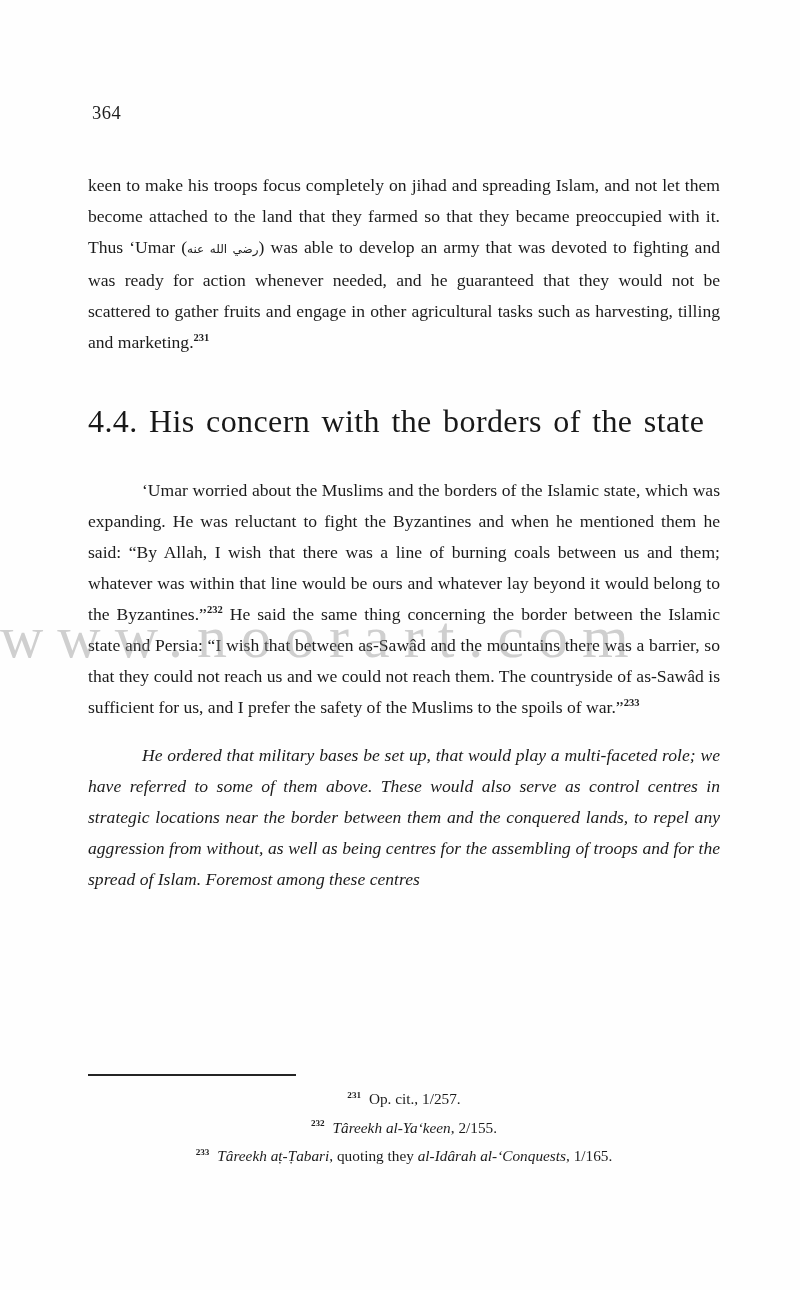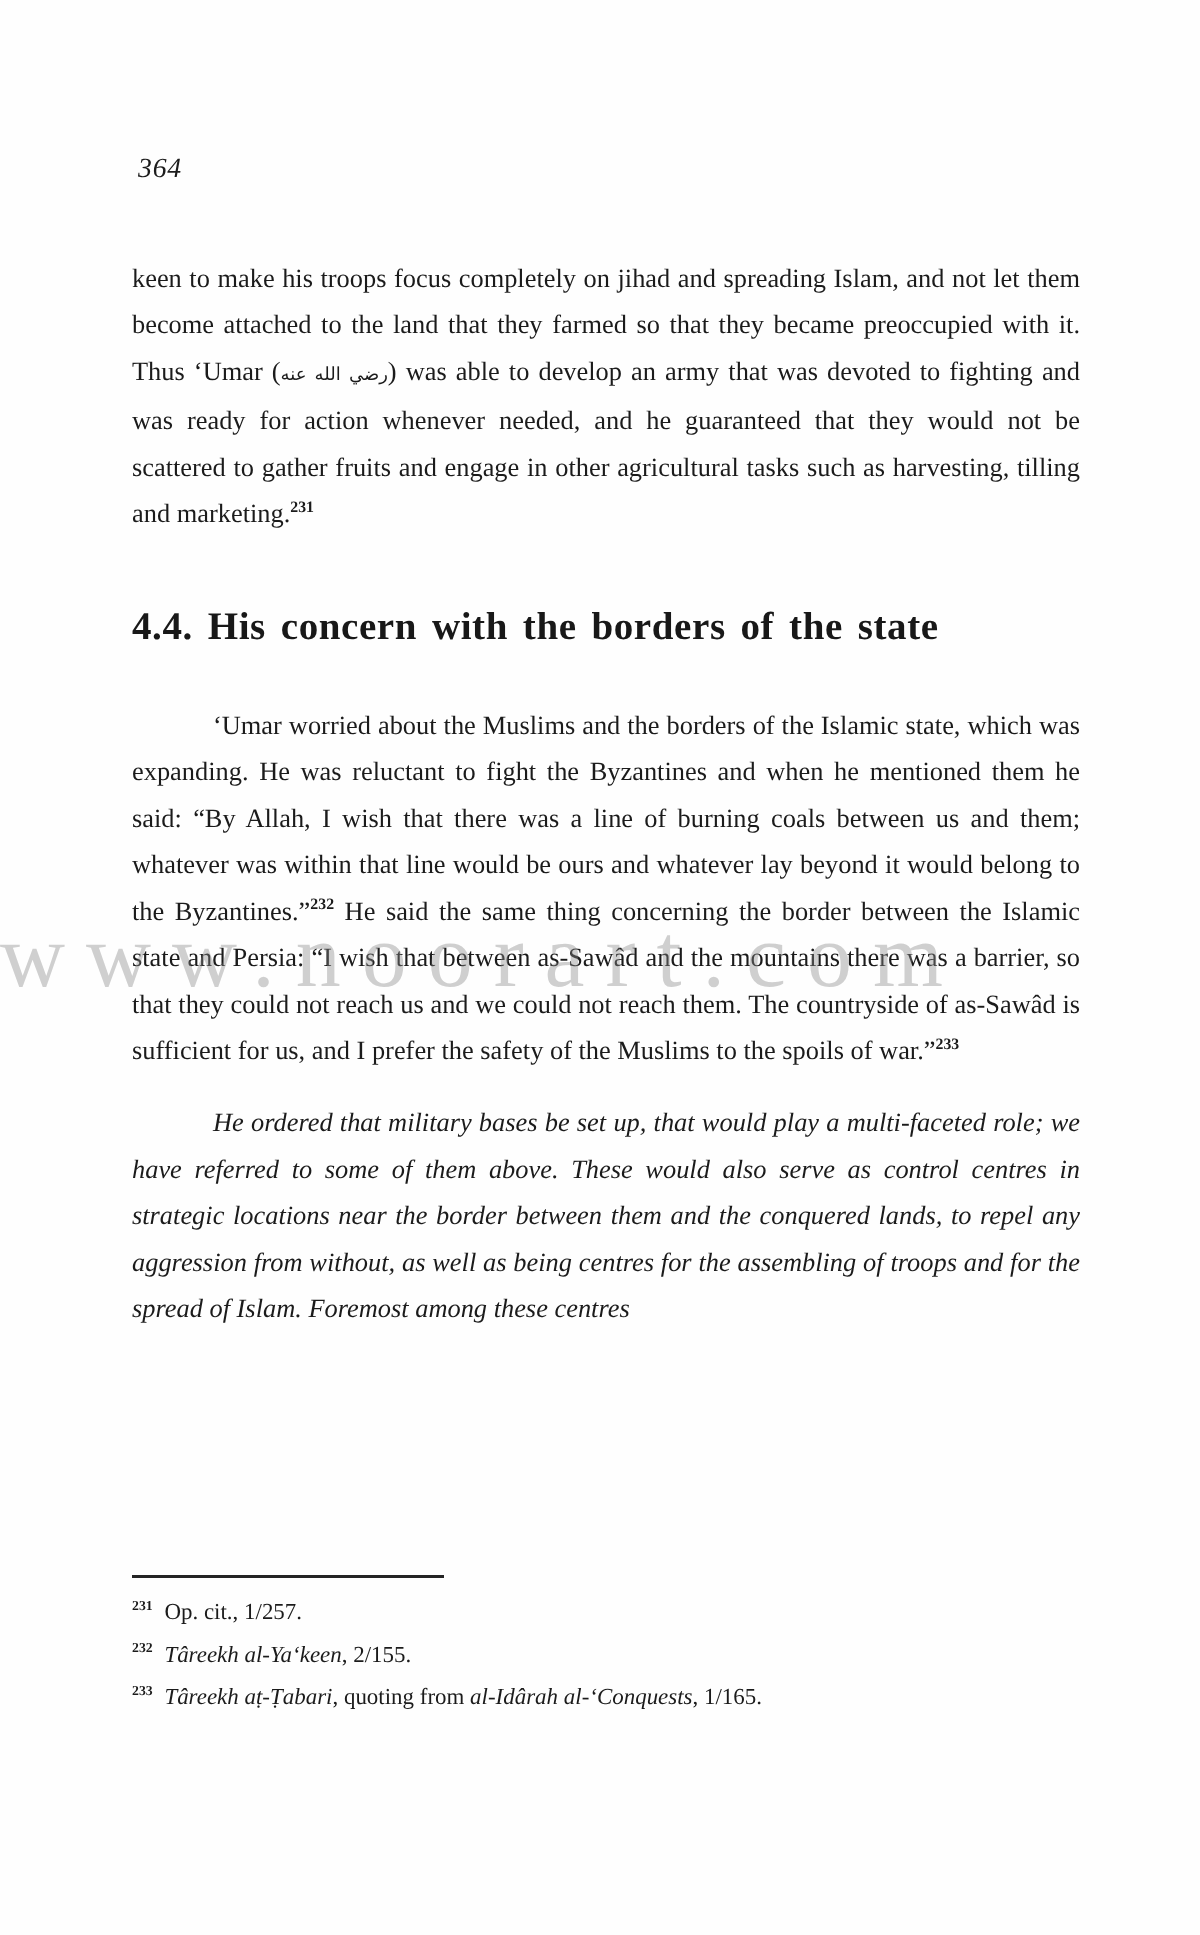--- a/index.html
+++ b/index.html
@@ -7,39 +7,39 @@
   .page {
     position:relative;
     width:800px; height:1290px;
     background:#fefefe;
     font-family:"Liberation Serif", serif;
     color:#1c1c1c;
     overflow:hidden;
   }
   .running-header {
     position:absolute; top:103px; left:92px;
-    font-style:italic; font-size:18.5px;
+    font-size:18.5px;
     display:flex; align-items:baseline;
   }
   .page-number { margin-right:40px; letter-spacing:0.5px; }
   .book-title  { letter-spacing:0.2px; }
 
   .content {
     position:absolute; top:170px; left:88px; width:632px;
     z-index:2;
   }
   .para {
     font-size:17.6px; line-height:31px;
     text-align:justify;
     color:#1b1b1b;
   }
   .para.indent { text-indent:54px; }
   .para.spaced { margin-top:17px;font-style:italic; }
   .section-heading {
-    font-size:26px; font-weight:700;
+    font-size:32px; font-weight:400;
     letter-spacing:0.4px; word-spacing:3px;
     margin:45px 0 35px 0;
     color:#181818;
   }
   sup {
     font-size:0.60em;
     line-height:0;
     vertical-align:super;
     letter-spacing:0;
     font-weight:bold;
@@ -55,24 +55,25 @@
     position:absolute; top:603px; left:0; width:100%;
     text-align:left;
     font-size:60px; letter-spacing:14px;
     color:#8a8a8a; opacity:0.40;
     z-index:3; pointer-events:none;
     font-family:"Liberation Serif", serif;
     white-space:nowrap;
   }
 
   .footnotes {
-    position:absolute; left:88px; top:1050px; width:632px;
+    position:absolute; left:88px; top:1074px; width:632px;
     font-size:15.3px; line-height:28.5px;
     color:#1b1b1b;
     z-index:2;
+    text-align:center;
   }
   .footnote-rule {
     width:208px; height:0;
     border-top:2px solid #242424;
     margin-bottom:9px;
   }
   .footnote sup { margin-right:4px; }
 </style>
 </head>
 <body>
@@ -89,16 +90,16 @@
     <p class="para"><span>keen to make his troops focus completely on jihad and spreading Islam, and not let them become attached to the land that they farmed so that they became preoccupied with it. Thus ‘Umar (</span><span class="honorific">رضي الله عنه</span><span>) was able to develop an army that was devoted to fighting and was ready for action whenever needed, and he guaranteed that they would not be scattered to gather fruits and engage in other agricultural tasks such as harvesting, tilling and marketing.</span><sup>231</sup></p>
     <h2 class="section-heading">4.4. His concern with the borders of the state</h2>
     <p class="para indent"><span>‘Umar worried about the Muslims and the borders of the Islamic state, which was expanding. He was reluctant to fight the Byzantines and when he mentioned them he said: “By Allah, I wish that there was a line of burning coals between us and them; whatever was within that line would be ours and whatever lay beyond it would belong to the Byzantines.”</span><sup>232</sup><span> He said the same thing concerning the border between the Islamic state and Persia: “I wish that between as-Sawâd and the mountains there was a barrier, so that they could not reach us and we could not reach them. The countryside of as-Sawâd is sufficient for us, and I prefer the safety of the Muslims to the spoils of war.”</span><sup>233</sup></p>
     <p class="para indent spaced"><span>He ordered that military bases be set up, that would play a multi-faceted role; we have referred to some of them above. These would also serve as control centres in strategic locations near the border between them and the conquered lands, to repel any aggression from without, as well as being centres for the assembling of troops and for the spread of Islam. Foremost among these centres</span></p>
   </div>
 
   <div class="footnotes">
     <div class="footnote-rule"></div>
     <div class="footnote"><sup>231</sup><span> Op. cit., 1/257.</span></div>
     <div class="footnote"><sup>232</sup><span> </span><span class="italic">Târeekh al-Ya‘keen</span><span>, 2/155.</span></div>
-    <div class="footnote"><sup>233</sup><span> </span><span class="italic">Târeekh aṭ-Ṭabari</span><span>, quoting from </span><span class="italic">al-Idârah al-‘Conquests</span><span>, 1/165.</span></div>
+    <div class="footnote"><sup>233</sup><span> </span><span class="italic">Târeekh aṭ-Ṭabari</span><span>, quoting they </span><span class="italic">al-Idârah al-‘Conquests</span><span>, 1/165.</span></div>
   </div>
 
 </div>
 
 </body></html>

